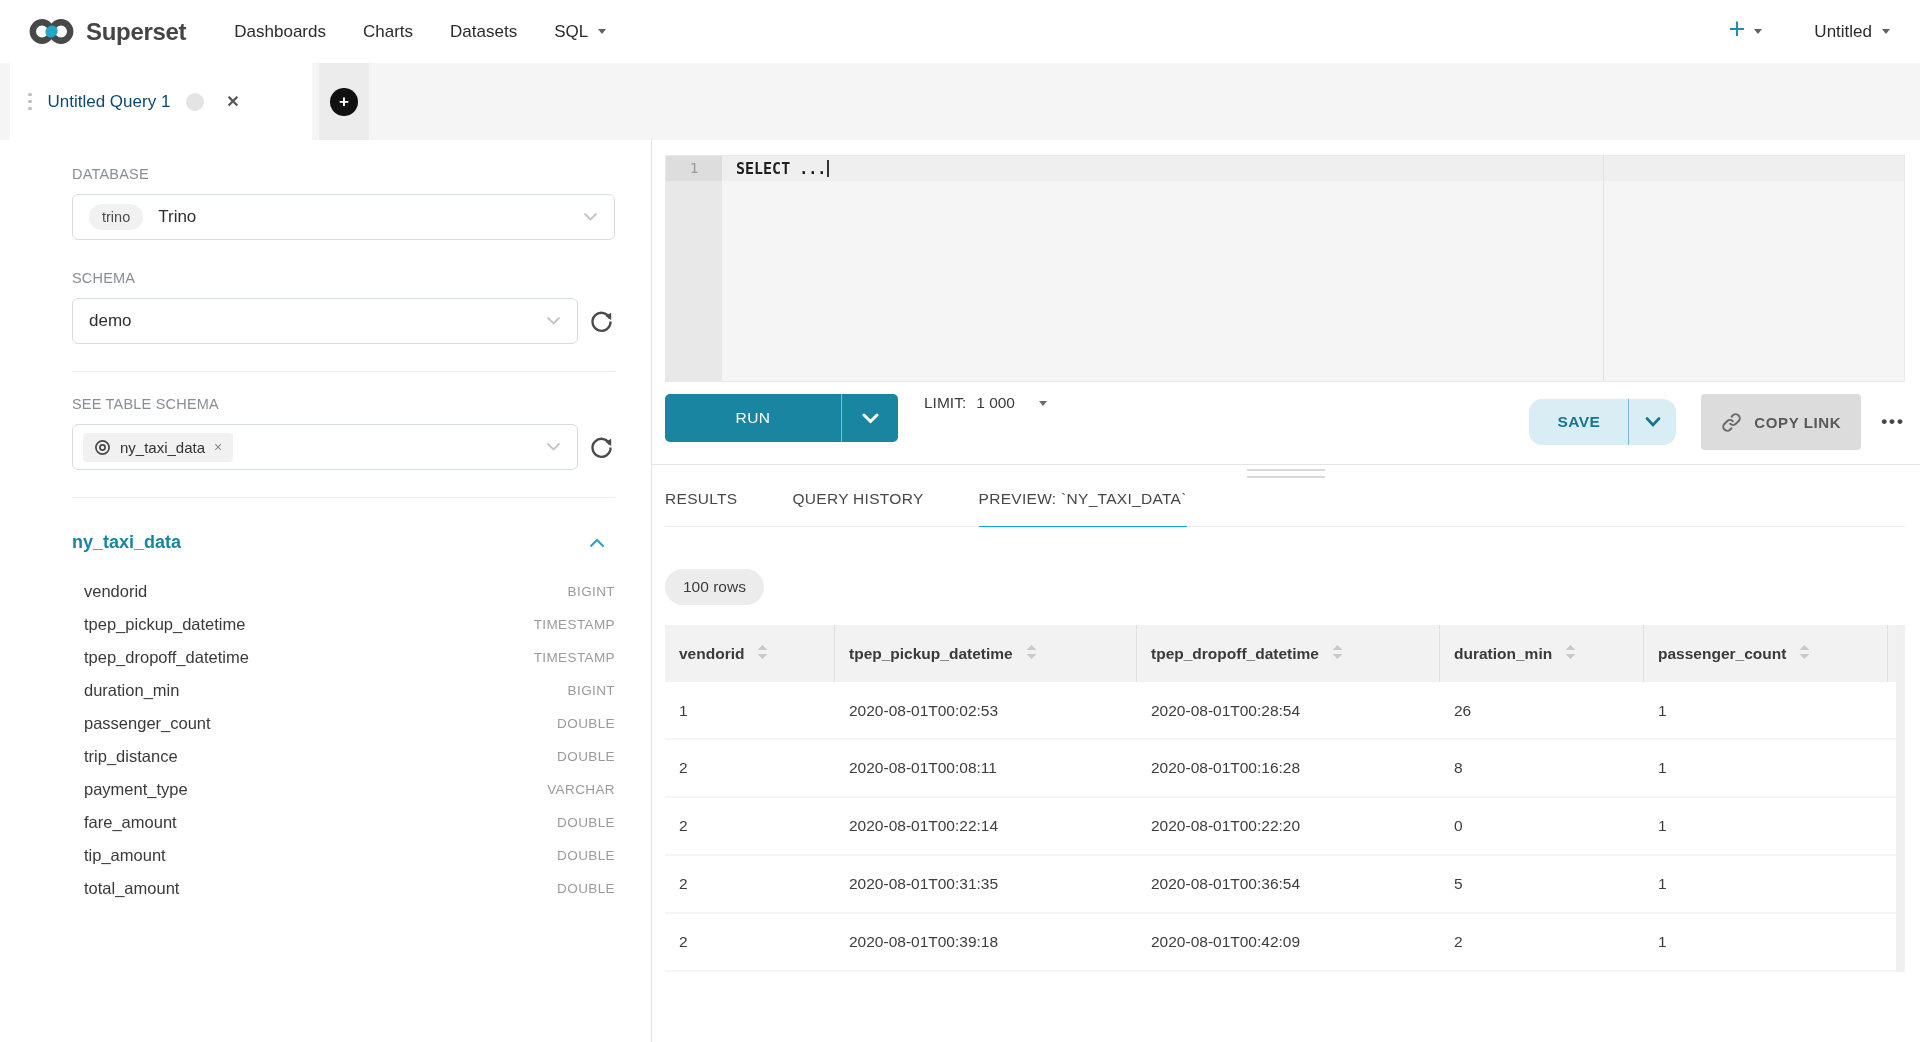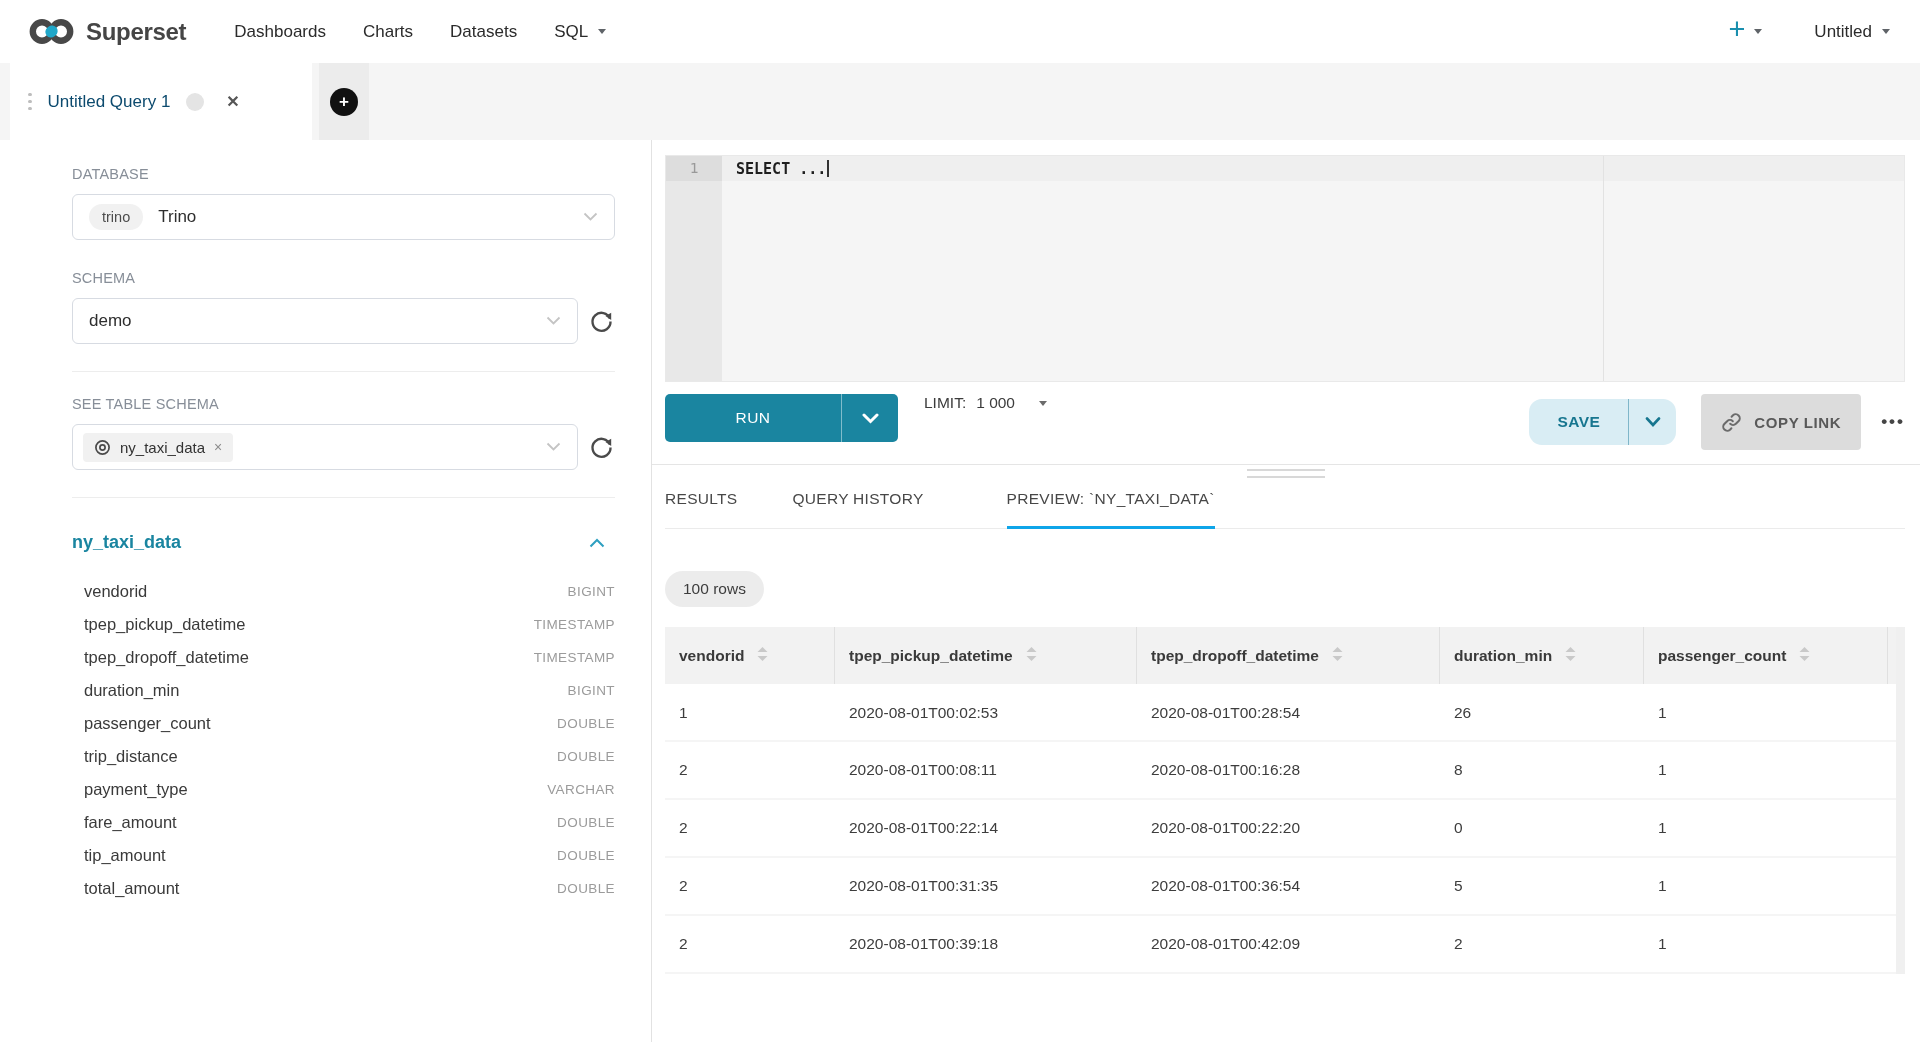--- a/index.html
+++ b/index.html
@@ -89,21 +89,21 @@
   .more-dots { margin-left:20px; color:#454545; font-size:17px; letter-spacing:2px; font-weight:700; cursor:pointer; }
 
   
   .pane-divider { margin-top:14px; border-top:1px solid #e5e5e5; position:relative; height:16px; }
   .drag-handle { position:absolute; left:50%; top:4px; transform:translateX(-50%); width:78px; cursor:row-resize; }
   .drag-handle i { display:block; height:2px; background:#d8d8d8; margin-bottom:5px; }
 
   
   .south-tabs { display:flex; gap:55px; margin:10px 15px 0 13px; border-bottom:1px solid #ebebeb; }
   .stab { padding-bottom:18px; font-size:15.5px; color:#474747; letter-spacing:0.3px; cursor:pointer; }
-  .stab.active { border-bottom:3px solid #0ea5e9; margin-bottom:-1px;margin-left:28px; }
+  .stab.active { border-bottom:1px solid #0ea5e9; margin-bottom:-1px; }
 
   
   .preview-body { padding:26px 15px 0 13px; }
   .preview-controls { display:flex; }
   .clipboard-btn { height:44px; background:#e6f5fa; border-radius:5px; display:flex; align-items:center;
     gap:13px; padding:0 22px; color:#1a85a0; font-weight:700; font-size:15.5px; letter-spacing:0.3px; cursor:pointer; }
   .filter-input { flex:1; margin-left:16px; height:44px; border:1px solid #d9d9d9; border-radius:4px;
     padding:0 16px; font-size:16.5px; color:#333; background:#fff; outline:none;
     font-family:"Liberation Sans", sans-serif; }
   .filter-input::placeholder { color:#a2a7af; }

